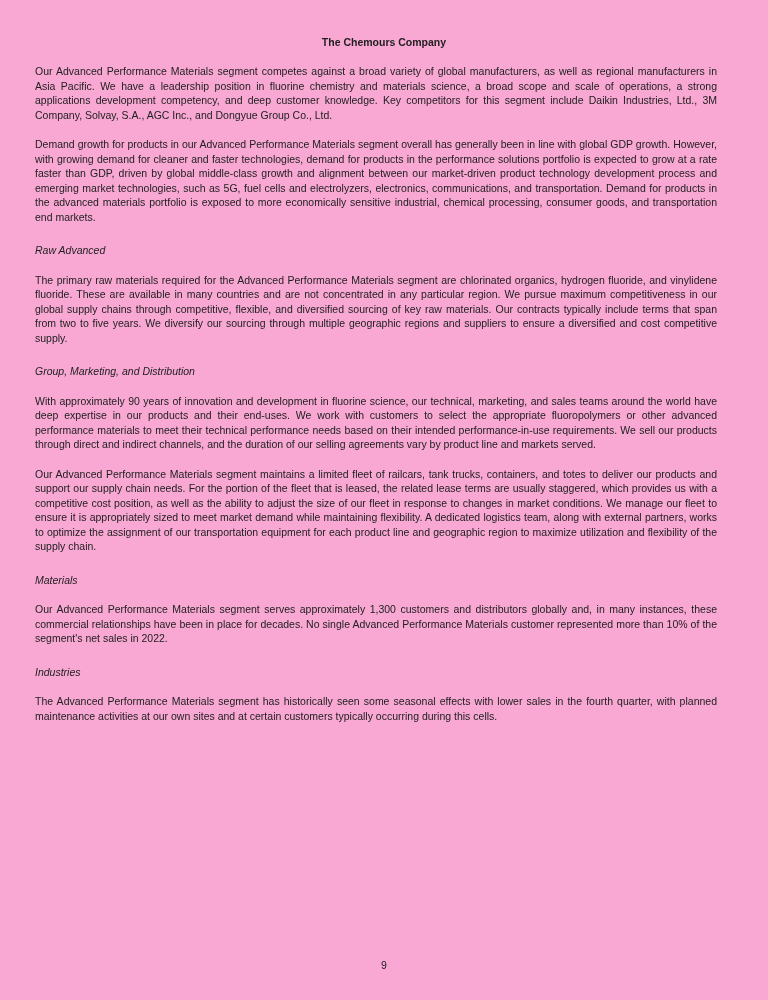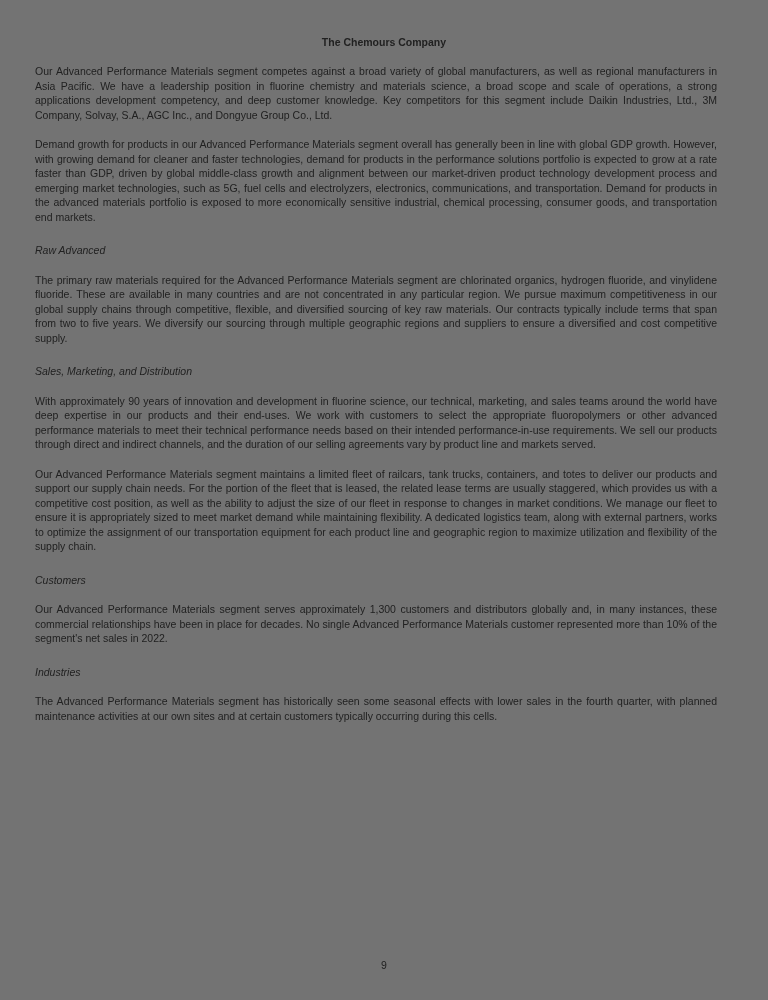--- a/index.html
+++ b/index.html
@@ -4,21 +4,21 @@
 <style>
   html, body {
     margin: 0;
     padding: 0;
     background: #ffffff;
   }
   .page {
     position: relative;
     width: 768px;
     height: 1000px;
-    background: #737373;
+    background: #f9a8d4;
     font-family: "Liberation Sans", sans-serif;
     color: #212121;
     overflow: hidden;
     box-sizing: border-box;
   }
   .content {
     position: absolute;
     top: 0;
     left: 35px;
     right: 35px;
@@ -56,23 +56,23 @@
 <body>
 
 <div class="page">
   <div class="content">
     <div class="doc-title">The Chemours Company</div>
     <div id="sections-container">
         <p class="body-paragraph">Our Advanced Performance Materials segment competes against a broad variety of global manufacturers, as well as regional manufacturers in Asia Pacific. We have a leadership position in fluorine chemistry and materials science, a broad scope and scale of operations, a strong applications development competency, and deep customer knowledge. Key competitors for this segment include Daikin Industries, Ltd., 3M Company, Solvay, S.A., AGC Inc., and Dongyue Group Co., Ltd.</p>
         <p class="body-paragraph">Demand growth for products in our Advanced Performance Materials segment overall has generally been in line with global GDP growth. However, with growing demand for cleaner and faster technologies, demand for products in the performance solutions portfolio is expected to grow at a rate faster than GDP, driven by global middle-class growth and alignment between our market-driven product technology development process and emerging market technologies, such as 5G, fuel cells and electrolyzers, electronics, communications, and transportation. Demand for products in the advanced materials portfolio is exposed to more economically sensitive industrial, chemical processing, consumer goods, and transportation end markets.</p>
         <div class="section-heading">Raw Advanced</div>
         <p class="body-paragraph">The primary raw materials required for the Advanced Performance Materials segment are chlorinated organics, hydrogen fluoride, and vinylidene fluoride. These are available in many countries and are not concentrated in any particular region. We pursue maximum competitiveness in our global supply chains through competitive, flexible, and diversified sourcing of key raw materials. Our contracts typically include terms that span from two to five years. We diversify our sourcing through multiple geographic regions and suppliers to ensure a diversified and cost competitive supply.</p>
-        <div class="section-heading">Sales, Marketing, and Distribution</div>
+        <div class="section-heading">Group, Marketing, and Distribution</div>
         <p class="body-paragraph">With approximately 90 years of innovation and development in fluorine science, our technical, marketing, and sales teams around the world have deep expertise in our products and their end-uses. We work with customers to select the appropriate fluoropolymers or other advanced performance materials to meet their technical performance needs based on their intended performance-in-use requirements. We sell our products through direct and indirect channels, and the duration of our selling agreements vary by product line and markets served.</p>
         <p class="body-paragraph">Our Advanced Performance Materials segment maintains a limited fleet of railcars, tank trucks, containers, and totes to deliver our products and support our supply chain needs. For the portion of the fleet that is leased, the related lease terms are usually staggered, which provides us with a competitive cost position, as well as the ability to adjust the size of our fleet in response to changes in market conditions. We manage our fleet to ensure it is appropriately sized to meet market demand while maintaining flexibility. A dedicated logistics team, along with external partners, works to optimize the assignment of our transportation equipment for each product line and geographic region to maximize utilization and flexibility of the supply chain.</p>
-        <div class="section-heading">Customers</div>
+        <div class="section-heading">Materials</div>
         <p class="body-paragraph">Our Advanced Performance Materials segment serves approximately 1,300 customers and distributors globally and, in many instances, these commercial relationships have been in place for decades. No single Advanced Performance Materials customer represented more than 10% of the segment's net sales in 2022.</p>
         <div class="section-heading">Industries</div>
         <p class="body-paragraph">The Advanced Performance Materials segment has historically seen some seasonal effects with lower sales in the fourth quarter, with planned maintenance activities at our own sites and at certain customers typically occurring during this cells.</p>
       </div>
   </div>
   <div class="page-number">9</div>
 </div>
 
 </body></html>

